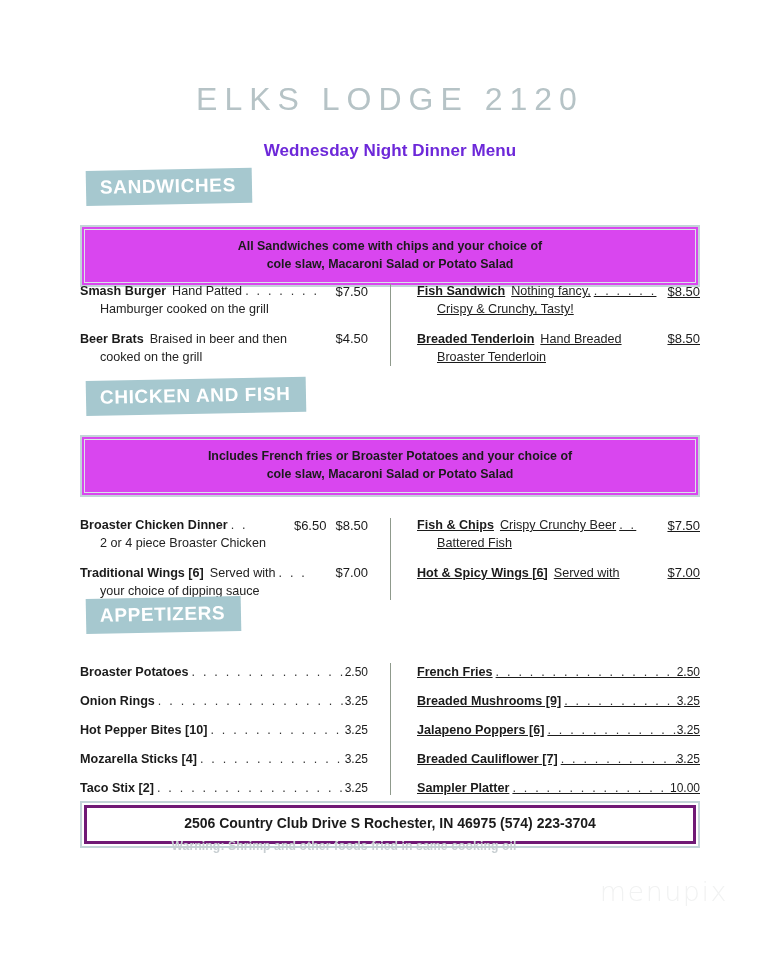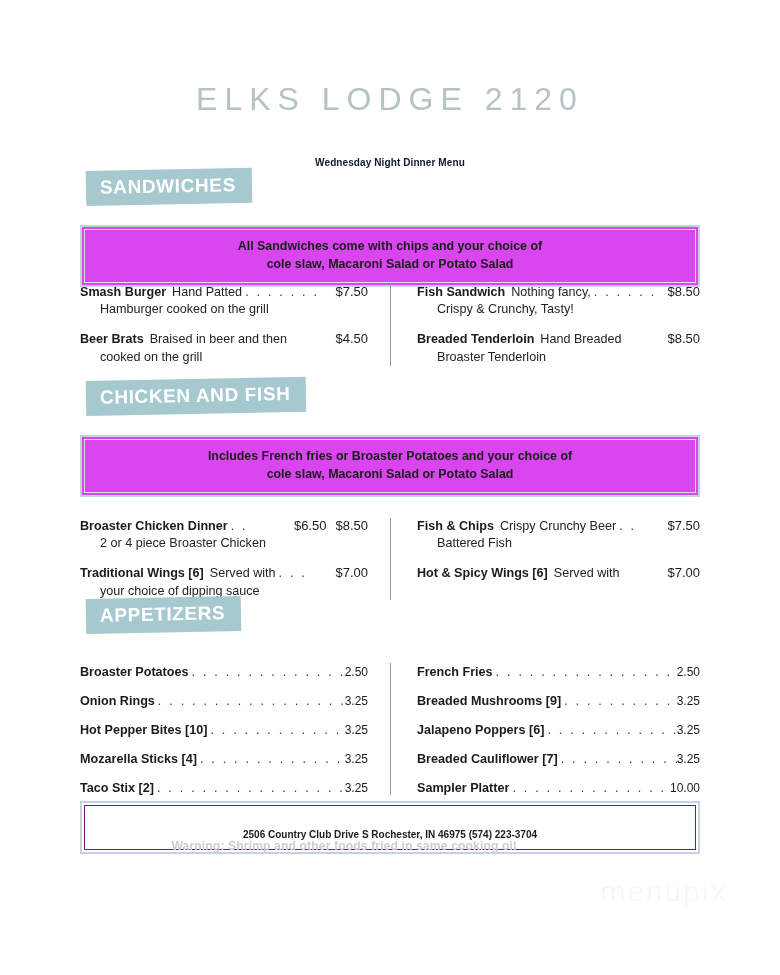--- a/index.html
+++ b/index.html
@@ -29,24 +29,24 @@
     font-size: 32px;
     font-weight: 400;
     letter-spacing: 7px;
     color: #b6c3c6;
     margin: 0;
     padding-top: 83px;
     line-height: 1;
   }
   .menu-subtitle {
     text-align: center;
-    font-size: 10px;
-    font-weight: bold;
-    color: #0f172a;
-    margin: 16px;
+    font-size: 17px;
+    font-weight: bold;
+    color: #6d28d9;
+    margin: 0;
     padding-top: 26px;
     letter-spacing: 0.1px;
   }
 
   
   .section-banner {
     position: absolute;
     background: #a6c8cf;
     color: #ffffff;
     font-size: 19px;
@@ -89,37 +89,37 @@
     position: absolute;
     left: 80px;
     width: 620px;
     display: flex;
   }
   .col {
     width: 50%;
     box-sizing: border-box;
   }
   .col-left  { padding-right: 22px; }
-  .col-right { padding-left: 26px; border-left: 1px solid #8f9a8c; }
+  .col-right { padding-left: 26px; border-left: 1px solid #8f9a8c; text-decoration: underline; }
 
   #items-sandwiches { top: 284px; }
   #items-chicken    { top: 518px; }
   #items-appetizers { top: 656px; margin-top: 7px; }
   #items-appetizers .col-left,
   #items-appetizers .col-right { padding-top: 2px; }
 
   
   .item {
     margin-bottom: 13px;
   }
   .item:last-child { margin-bottom: 0; }
 
   .item-line1 {
     display: flex;
-    align-items: flex-end;
+    align-items: center;
     font-size: 12.6px;
     line-height: 1.25;
     white-space: nowrap;
   }
   .item-name {
     font-weight: bold;
     color: #1b1b1b;
   }
   .item-desc1 {
     font-weight: normal;
@@ -183,23 +183,23 @@
     position: absolute;
     left: 80px;
     top: 801px;
     width: 620px;
     box-sizing: border-box;
     border: 2px solid #c3d4d8;
     background: #ffffff;
     padding: 2px;
   }
   #footer-address .notice-inner {
-    border: 1px solid #701a75;
-    padding: 22px 6px 7px 6px;
-    font-size: 10px;
+    border: 3px solid #701a75;
+    padding: 6px 6px 7px 6px;
+    font-size: 14px;
   }
   .warning-text {
     position: absolute;
     left: 0;
     top: 839px;
     width: 688px;
     text-align: center;
     font-size: 12.2px;
     font-weight: bold;
     color: #c8cfd2;

